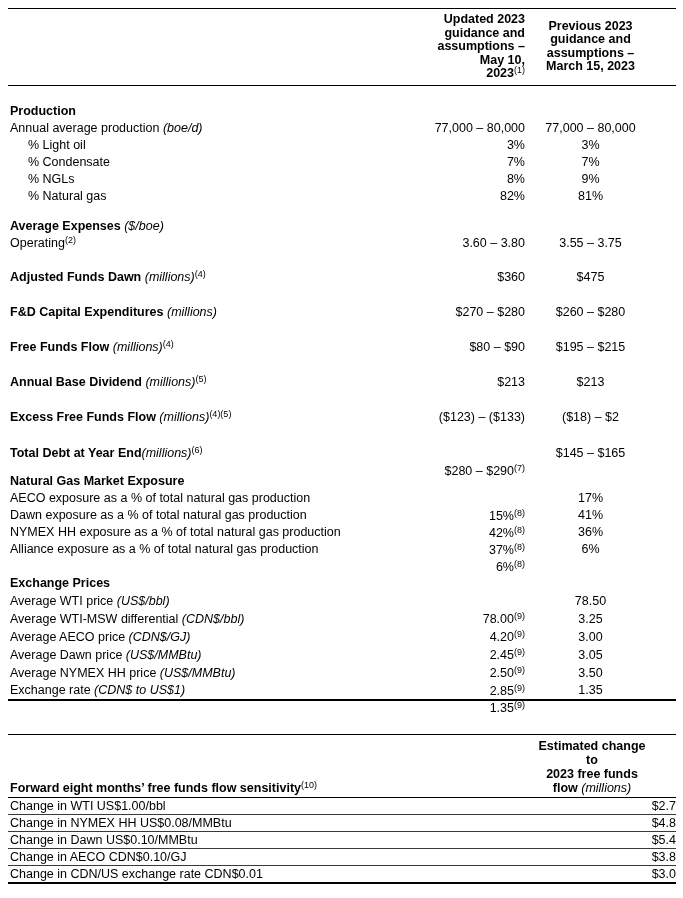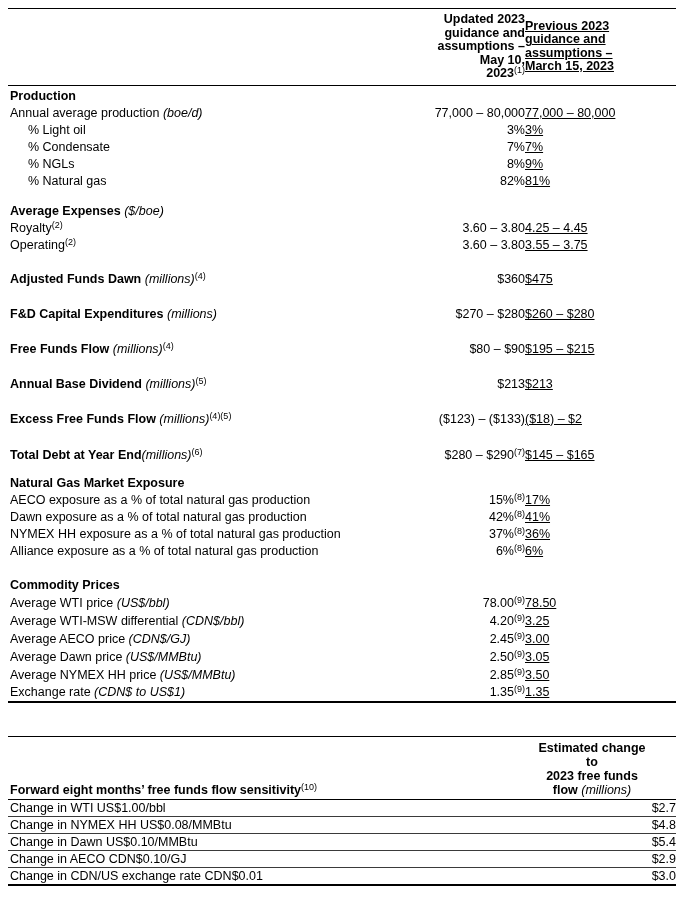--- a/index.html
+++ b/index.html
@@ -18,32 +18,32 @@
   
   .t1 { border-top: 1.5px solid #000; border-bottom: 2px solid #000; }
   .t1 thead th { border-bottom: 1.5px solid #000; }
   .t1 thead th.hdr {
     font-weight: bold; line-height: 13.5px;
     padding-top: 4px; padding-bottom: 4px;
     white-space: nowrap;
   }
   .t1 thead th.c3h { vertical-align: middle; }
   .c2 { text-align: right; }
-  .c3 { text-align: left; padding-right: 20px !important; text-decoration: underline; }
+  .c3 { text-align: center; padding-right: 20px !important; }
   .t1 td { height: 17px; line-height: 17px; white-space: nowrap; }
-  .t1 tbody tr:first-child td { padding-top: 2px; }
+  .t1 tbody tr:first-child td { padding-top: 17px; }
   .t1 tbody tr:last-child td { }
   .t1 tr.r18 td { height: 18px; }
   .t1 td.lbl { padding-left: 2px; }
   .t1 td.lbl.ind { padding-left: 20px; }
   tr.section td { font-weight: bold; }
   .b { font-weight: bold; }
   .unit { font-style: italic; font-weight: normal; }
   sup { font-size: 9px; line-height: 0; vertical-align: 4px; font-weight: normal; font-style: normal; }
-  .vshift { position: relative; top: 0; margin-left: 30px; }
+  .vshift { position: relative; top: 18px; margin-left: 30px; }
 
   tr.spacer td { height: 17px; }
   tr.spacer.s td { height: 11px; }
   tr.spacer.m td { height: 13px; }
   tr.spacer.l td { height: 18px; }
 
   .gap { height: 33px; }
 
   
   .t2 { border-top: 1.5px solid #000; border-bottom: 2px solid #000; }
@@ -103,25 +103,20 @@
           <td class="c2">82%</td>
           <td class="c3">81%</td>
         </tr>
         <tr class="spacer m">
           <td colspan="3"></td>
         </tr>
         <tr class="section">
           <td colspan="3" class="lbl">Average Expenses<em class="unit"> ($/boe)</em></td>
         </tr>
         <tr>
-          <td class="lbl"><span class="">Royalty</span><sup>(2)</sup></td>
-          <td class="c2">3.60 – 3.80</td>
-          <td class="c3">4.25 – 4.45</td>
-        </tr>
-        <tr>
           <td class="lbl"><span class="">Operating</span><sup>(2)</sup></td>
           <td class="c2">3.60 – 3.80</td>
           <td class="c3">3.55 – 3.75</td>
         </tr>
         <tr class="spacer">
           <td colspan="3"></td>
         </tr>
         <tr>
           <td class="lbl"><span class="b">Adjusted Funds Dawn</span><em class="unit"> (millions)</em><sup>(4)</sup></td>
           <td class="c2">$360</td>
@@ -190,21 +185,21 @@
         </tr>
         <tr>
           <td class="lbl"><span class="">Alliance exposure as a % of total natural gas production</span></td>
           <td class="c2"><span class="vshift">6%<sup>(8)</sup></span></td>
           <td class="c3">6%</td>
         </tr>
         <tr class="spacer">
           <td colspan="3"></td>
         </tr>
         <tr class="section">
-          <td colspan="3" class="lbl">Commodity Prices</td>
+          <td colspan="3" class="lbl">Exchange Prices</td>
         </tr>
         <tr class="r18">
           <td class="lbl"><span class="">Average WTI price</span><em class="unit"> (US$/bbl)</em></td>
           <td class="c2"><span class="vshift">78.00<sup>(9)</sup></span></td>
           <td class="c3">78.50</td>
         </tr>
         <tr class="r18">
           <td class="lbl"><span class="">Average WTI-MSW differential</span><em class="unit"> (CDN$/bbl)</em></td>
           <td class="c2"><span class="vshift">4.20<sup>(9)</sup></span></td>
           <td class="c3">3.25</td>
@@ -253,21 +248,21 @@
         <tr>
           <td class="lbl">Change in NYMEX HH US$0.08/MMBtu</td>
           <td class="val">$4.8</td>
         </tr>
         <tr>
           <td class="lbl">Change in Dawn US$0.10/MMBtu</td>
           <td class="val">$5.4</td>
         </tr>
         <tr>
           <td class="lbl">Change in AECO CDN$0.10/GJ</td>
-          <td class="val">$2.9</td>
+          <td class="val">$3.8</td>
         </tr>
         <tr>
           <td class="lbl">Change in CDN/US exchange rate CDN$0.01</td>
           <td class="val">$3.0</td>
         </tr>
       </tbody>
   </table>
 
 </div>
 

